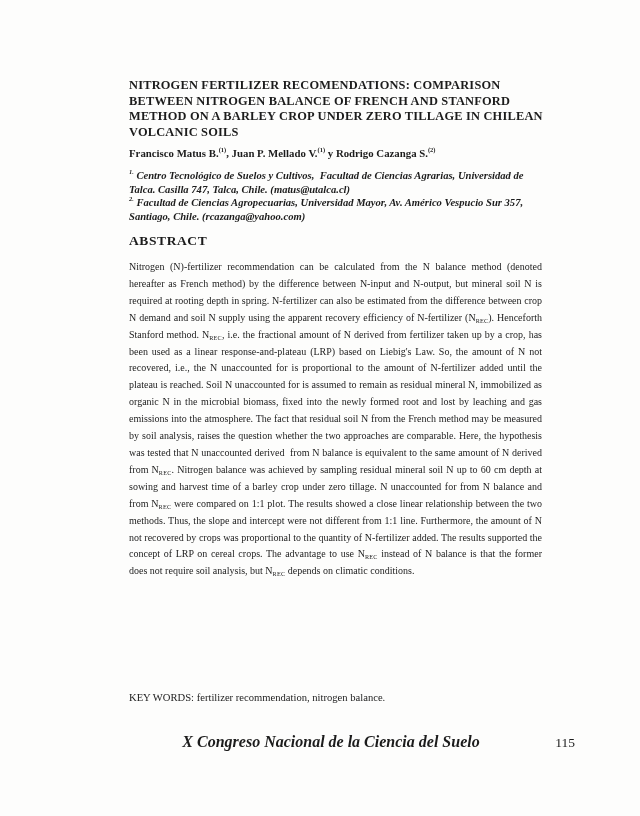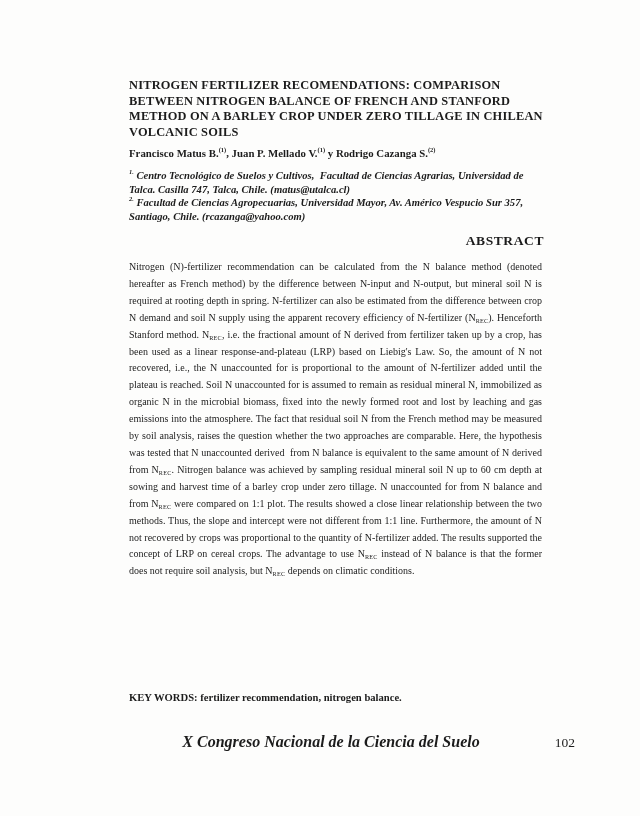--- a/index.html
+++ b/index.html
@@ -34,36 +34,36 @@
   .affiliations {
     top: 169px;
     font-weight: bold;
     font-style: italic;
     font-size: 10.6px;
     line-height: 13.6px;
   }
   .affiliation { white-space: pre-wrap; }
   .abstract-heading {
     top: 233px;
-    text-align: right;
+    text-align: left;
     font-weight: bold;
     font-size: 13.5px;
     letter-spacing: 0.6px;
   }
   .abstract-text {
     top: 259px;
     width: 413px;
     font-size: 10px;
     line-height: 16.9px;
     text-align: justify;
     white-space: pre-wrap;
   }
   .keywords {
     top: 692px;
-    font-weight: bold;
+    font-weight: normal;
     font-size: 10.6px;
   }
   .footer {
     top: 733px;
     width: 446px;
     display: flex;
     align-items: flex-end;
   }
   .footer-congress {
     flex: 1;
@@ -95,16 +95,16 @@
   </div>
 
   <div class="sec abstract-heading">ABSTRACT</div>
 
   <div class="sec abstract-text">Nitrogen (N)-fertilizer recommendation can be calculated from the N balance method (denoted hereafter as French method) by the difference between N-input and N-output, but mineral soil N is required at rooting depth in spring. N-fertilizer can also be estimated from the difference between crop N demand and soil N supply using the apparent recovery efficiency of N-fertilizer (N<sub>REC</sub>). Henceforth Stanford method. N<sub>REC</sub>, i.e. the fractional amount of N derived from fertilizer taken up by a crop, has been used as a linear response-and-plateau (LRP) based on Liebig's Law. So, the amount of N not recovered, i.e., the N unaccounted for is proportional to the amount of N-fertilizer added until the plateau is reached. Soil N unaccounted for is assumed to remain as residual mineral N, immobilized as organic N in the microbial biomass, fixed into the newly formed root and lost by leaching and gas emissions into the atmosphere. The fact that residual soil N from the French method may be measured by soil analysis, raises the question whether the two approaches are comparable. Here, the hypothesis was tested that N unaccounted derived  from N balance is equivalent to the same amount of N derived from N<sub>REC</sub>. Nitrogen balance was achieved by sampling residual mineral soil N up to 60 cm depth at sowing and harvest time of a barley crop under zero tillage. N unaccounted for from N balance and from N<sub>REC</sub> were compared on 1:1 plot. The results showed a close linear relationship between the two methods. Thus, the slope and intercept were not different from 1:1 line. Furthermore, the amount of N not recovered by crops was proportional to the quantity of N-fertilizer added. The results supported the concept of LRP on cereal crops. The advantage to use N<sub>REC</sub> instead of N balance is that the former does not require soil analysis, but N<sub>REC</sub> depends on climatic conditions.</div>
 
   <div class="sec keywords">KEY WORDS: fertilizer recommendation, nitrogen balance.</div>
 
   <div class="sec footer">
     <span class="footer-congress">X Congreso Nacional de la Ciencia del Suelo</span>
-    <span class="footer-pagenum">102</span>
+    <span class="footer-pagenum">115</span>
   </div>
 
 </div>
 
 </body></html>

